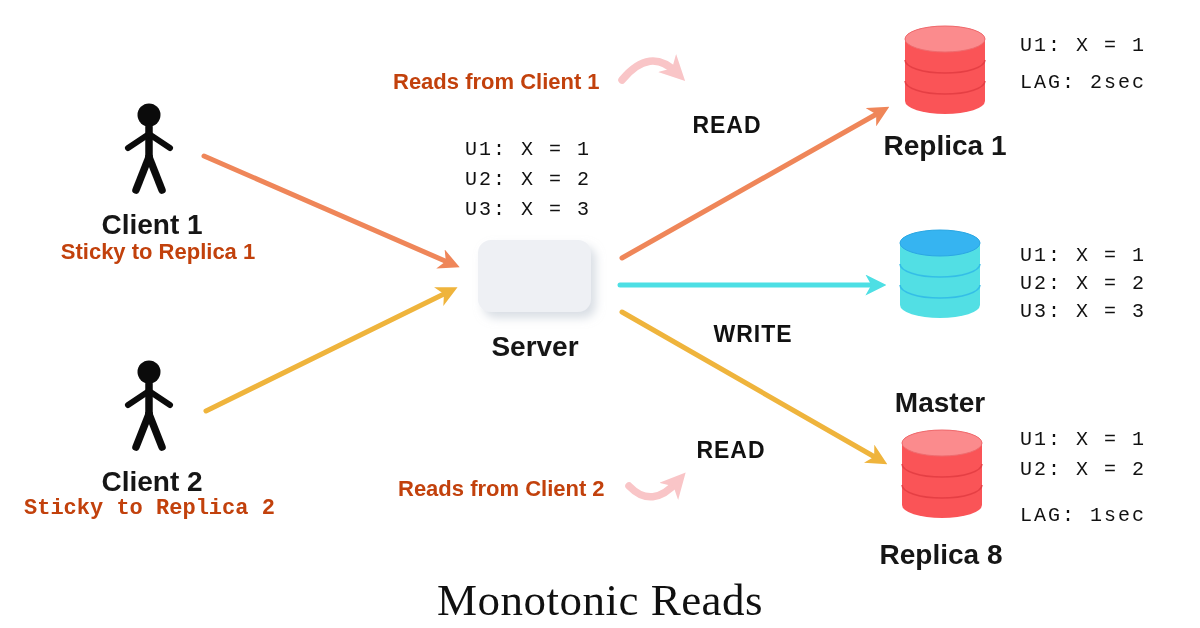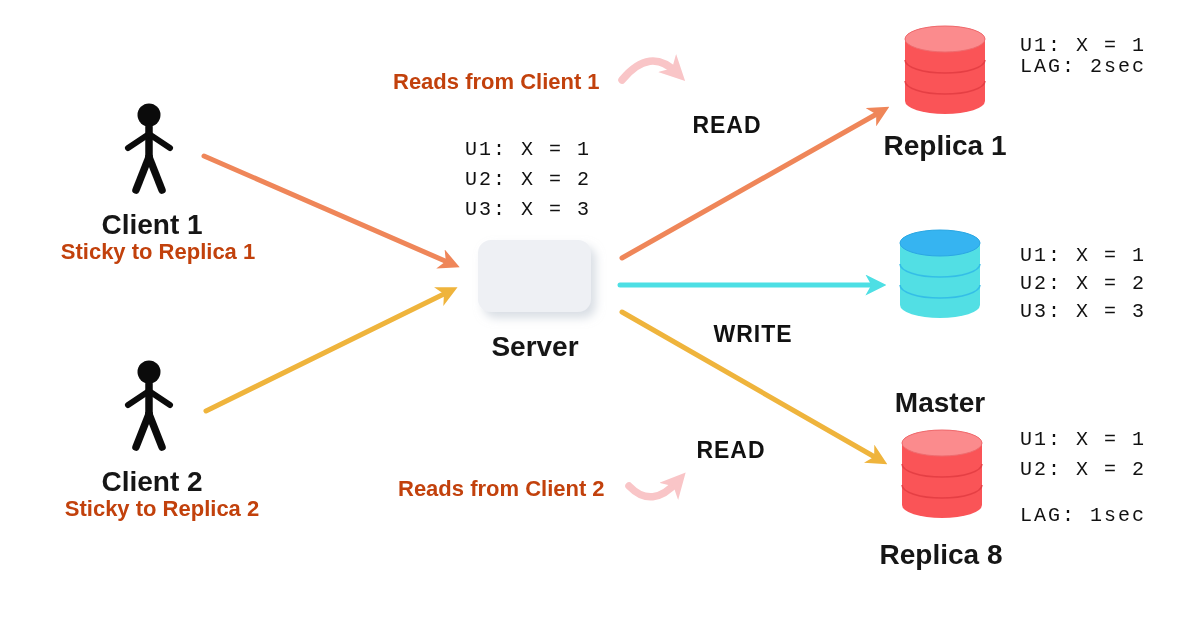--- a/index.html
+++ b/index.html
@@ -106,43 +106,44 @@
       <path d="M902 464 A40 13 0 0 0 982 464" fill="none" stroke="#e03a40" stroke-width="1.6" opacity="0.8"></path>
       <path d="M902 485 A40 13 0 0 0 982 485" fill="none" stroke="#e03a40" stroke-width="1.6" opacity="0.8"></path>
       <ellipse cx="942" cy="443" rx="40" ry="13" fill="#fb8b8d" stroke="#ef6b6e" stroke-width="1"></ellipse>
     </g>
   </svg>
 
   <div class="txt sans-label centered" style="left:52px; top:209px; width:200px;">Client 1</div>
   <div class="txt sans-sub centered" style="left:38px; top:239px; width:240px;">Sticky to Replica 1</div>
 
   <div class="txt sans-label centered" style="left:52px; top:466px; width:200px;">Client 2</div>
-  <div class="txt sans-sub centered" style="left:42px; top:496px; width:240px;">Sticky to Replica 2</div>
+  <div class="txt sans-sub centered" style="left:24px; top:496px; width:240px;font-family:Liberation Mono, monospace;">Sticky to Replica 2</div>
 
   <div class="txt sans-sub" style="left:393px; top:69px;">Reads from Client 1</div>
   <div class="txt caps-label centered" style="left:667px; top:104px; width:120px;">READ</div>
 
   <div class="txt mono" style="left:465px; top:138px;">U1: X = 1</div>
   <div class="txt mono" style="left:465px; top:168px;">U2: X = 2</div>
   <div class="txt mono" style="left:465px; top:198px;">U3: X = 3</div>
   <div class="txt sans-label centered" style="left:475px; top:331px; width:120px;">Server</div>
 
   <div class="txt caps-label centered" style="left:693px; top:313px; width:120px;">WRITE</div>
   <div class="txt caps-label centered" style="left:671px; top:429px; width:120px;">READ</div>
 
   <div class="txt sans-sub" style="left:398px; top:476px;">Reads from Client 2</div>
 
   <div class="txt sans-label centered" style="left:865px; top:130px; width:160px;">Replica 1</div>
   <div class="txt mono" style="left:1020px; top:34px;">U1: X = 1</div>
-  <div class="txt mono" style="left:1020px; top:55px;">LAG: 2sec</div>
+  <div class="txt mono" style="left:1020px; top:71px;">LAG: 2sec</div>
 
   <div class="txt sans-label centered" style="left:860px; top:341px; width:160px;margin-top:46px;">Master</div>
   <div class="txt mono" style="left:1020px; top:244px;">U1: X = 1</div>
   <div class="txt mono" style="left:1020px; top:272px;">U2: X = 2</div>
   <div class="txt mono" style="left:1020px; top:300px;">U3: X = 3</div>
 
   <div class="txt sans-label centered" style="left:861px; top:539px; width:160px;">Replica 8</div>
   <div class="txt mono" style="left:1020px; top:428px;">U1: X = 1</div>
   <div class="txt mono" style="left:1020px; top:458px;">U2: X = 2</div>
   <div class="txt mono" style="left:1020px; top:504px;">LAG: 1sec</div>
 
+  <div class="txt title centered" style="left:350px; top:574px; width:500px;">Monotonic Reads</div>
 
 </div>
 
 </body></html>

